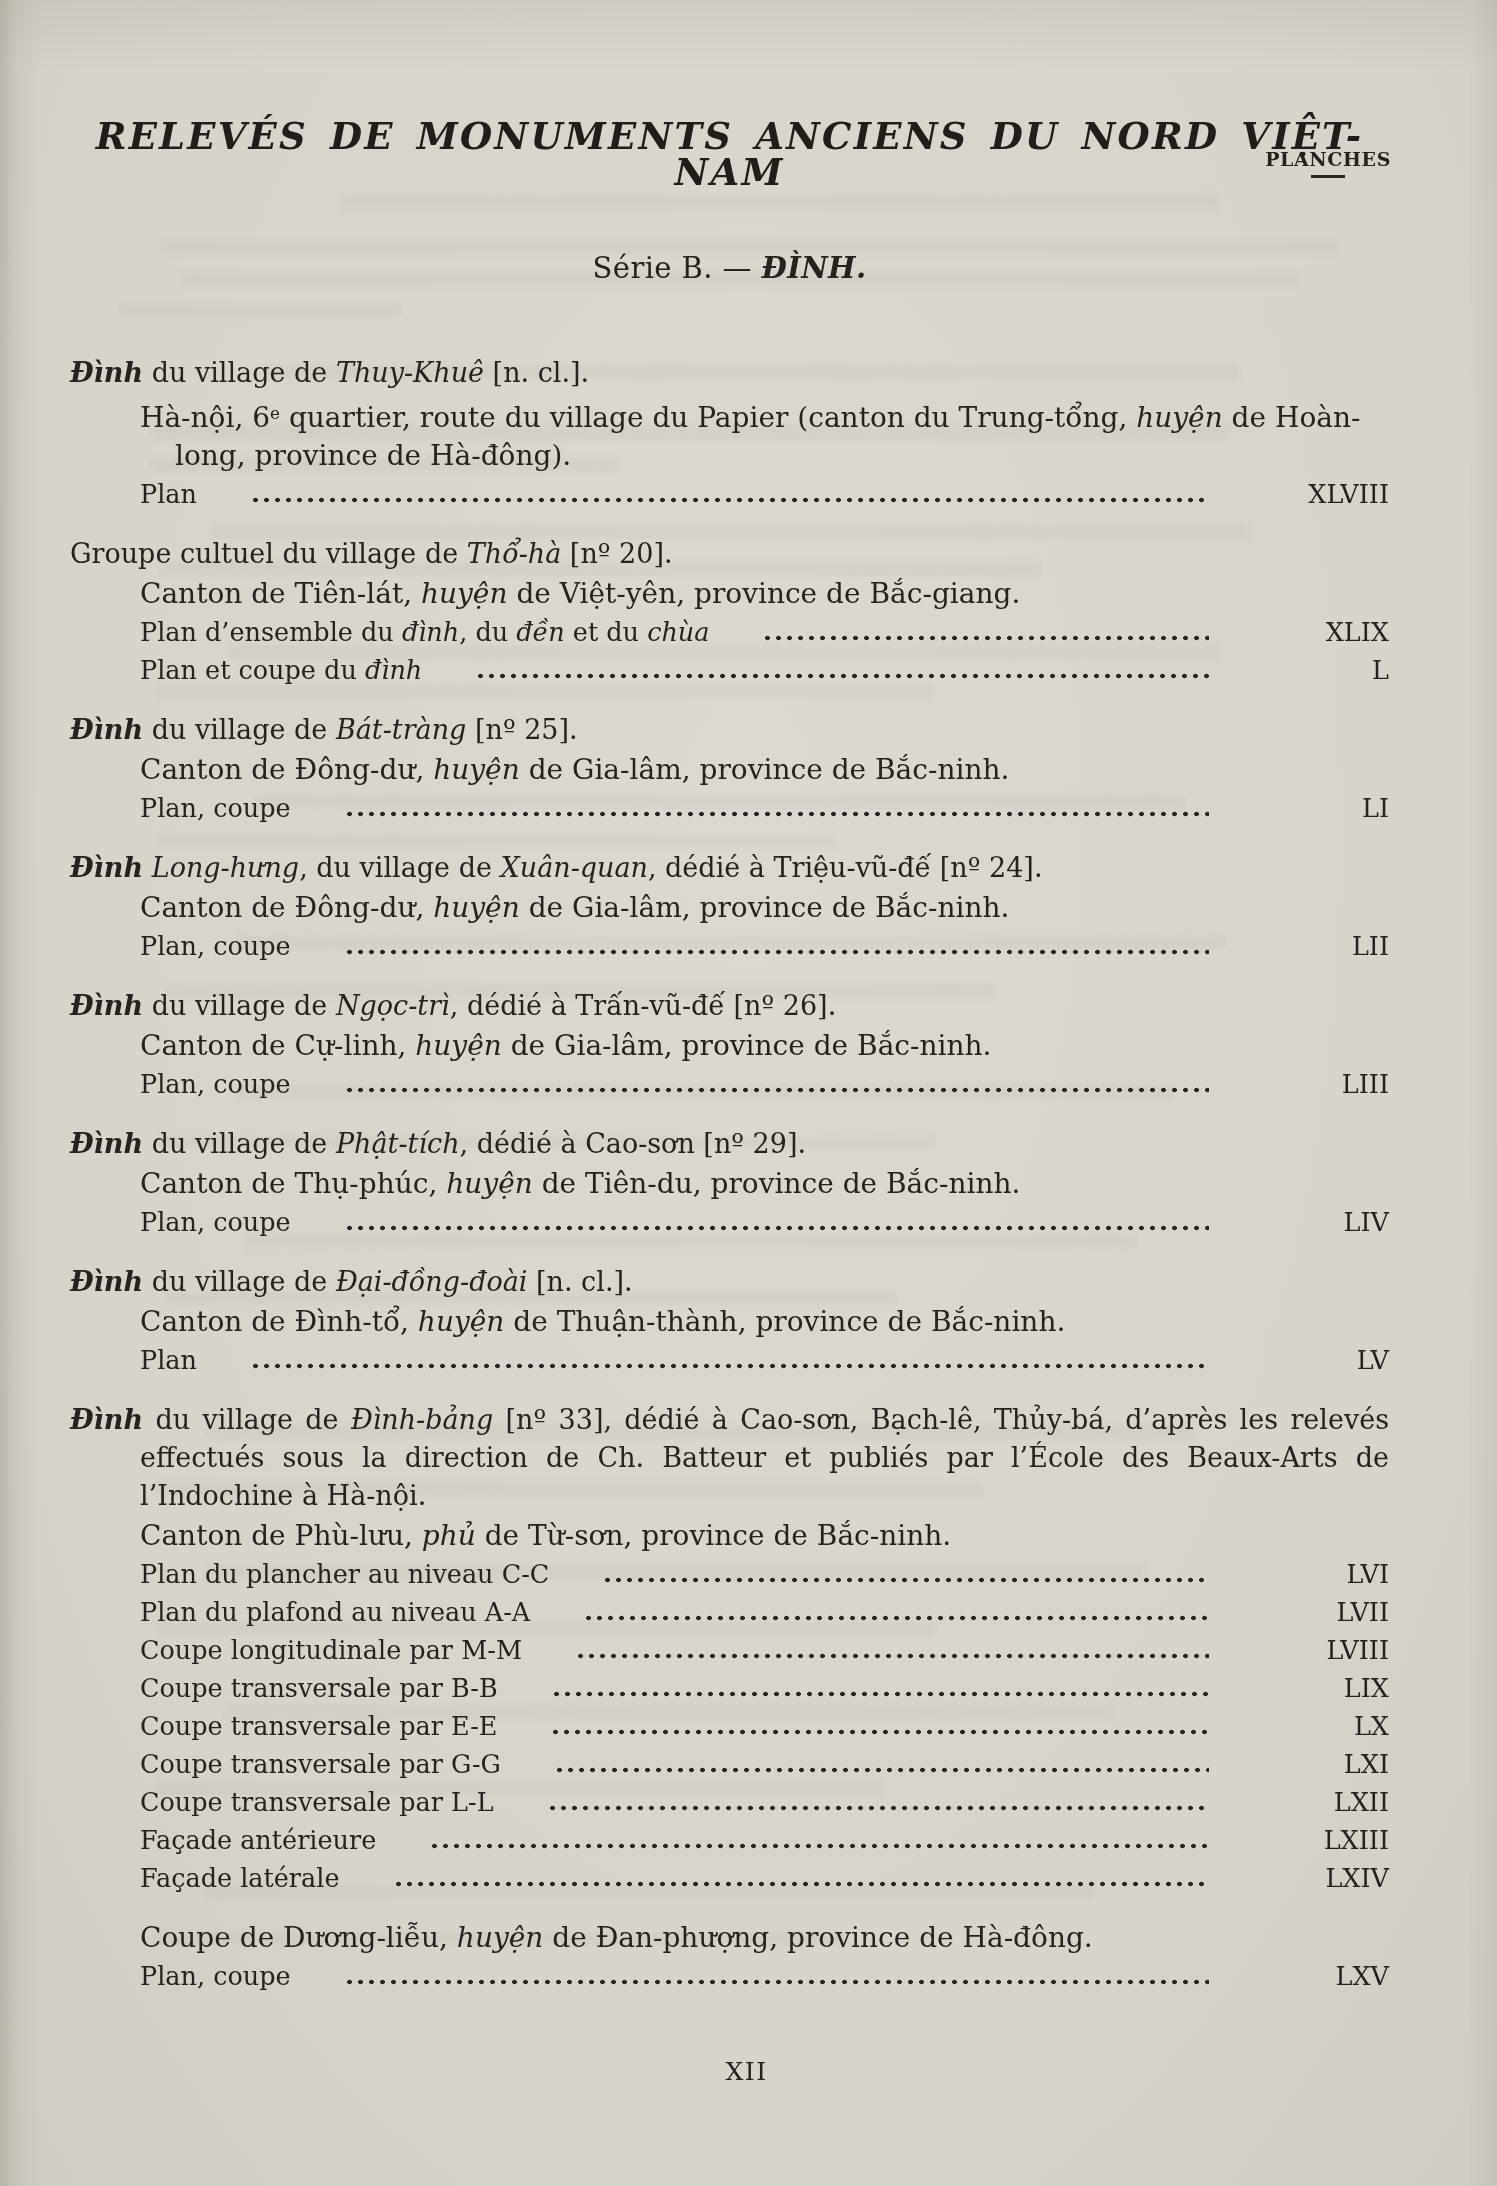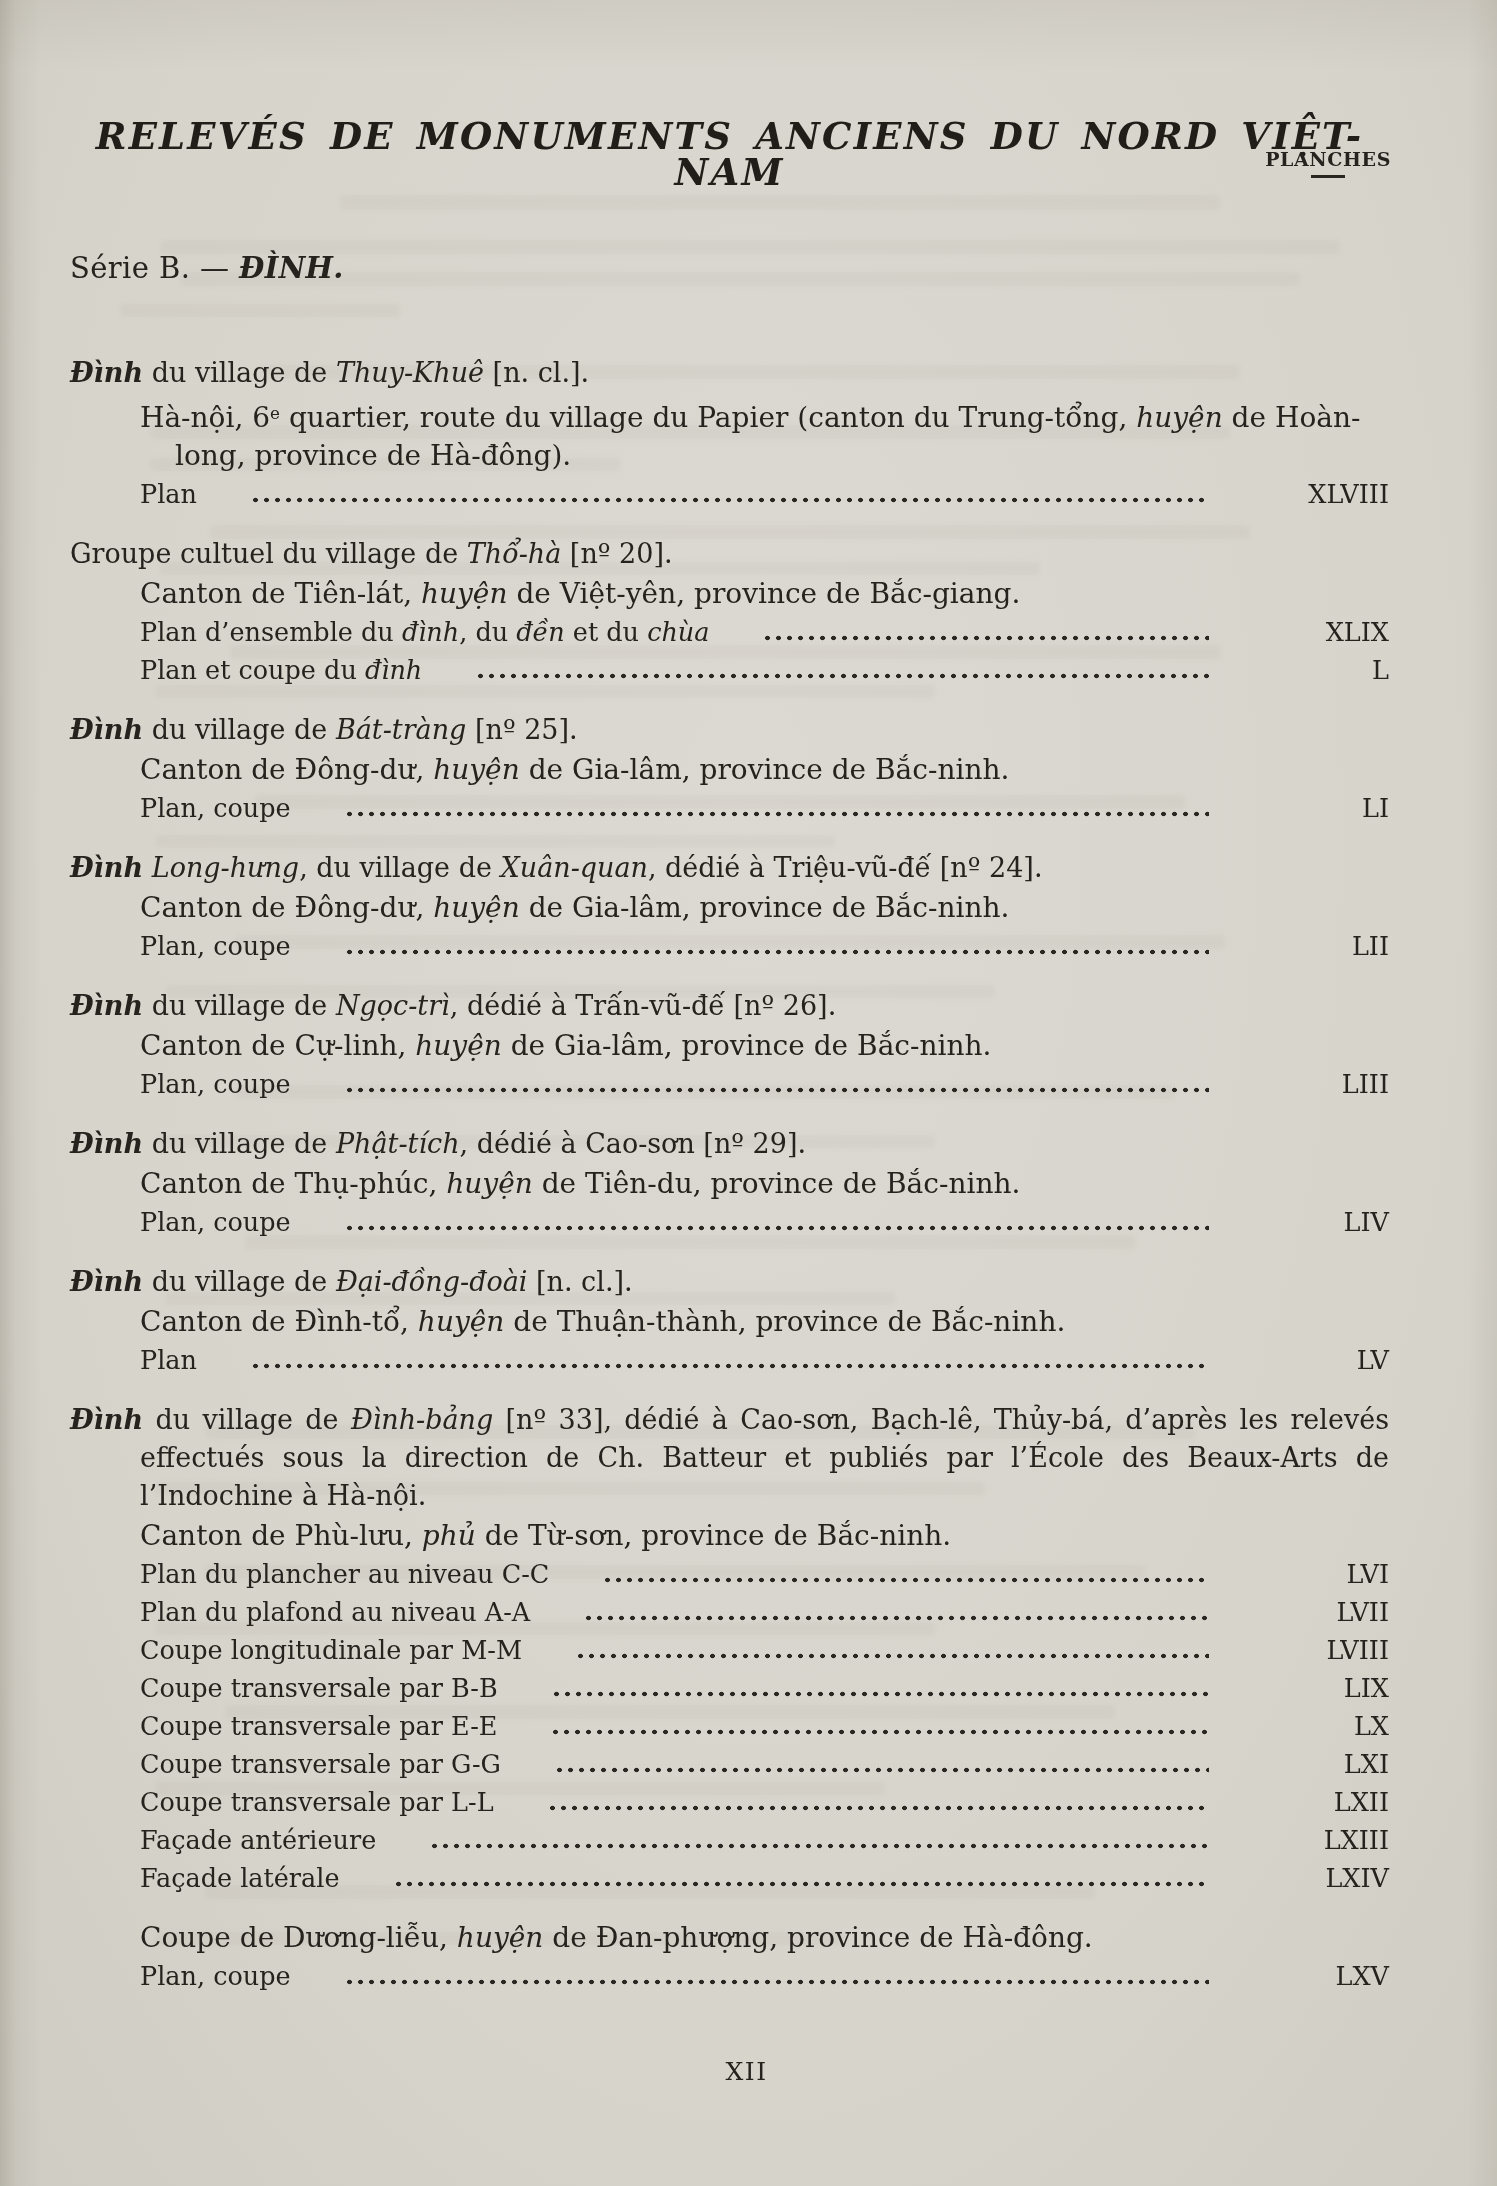--- a/index.html
+++ b/index.html
@@ -30,20 +30,21 @@
     font-style:italic; font-weight:bold;
     font-size:37px; line-height:36px;
     letter-spacing:2.2px; word-spacing:7px;
     color:#211e19;
   }
   .planches { position:absolute; top:148px; right:106px; text-align:center; }
   .planches-text { font-size:19px; font-weight:bold; letter-spacing:0.6px; }
   .planches-rule { width:34px; height:3px; background:#2a2722; margin:5px auto 0; }
 
   .series-title {
+    text-align:center;
     font-size:29px; line-height:40px; font-weight:normal;
     margin-top:58px;
     letter-spacing:0.4px;
   }
 
   .entries { margin-top:66px; }
   .entry { margin-bottom:22px; }
 
   .heading {
     font-size:27px; line-height:38px;

